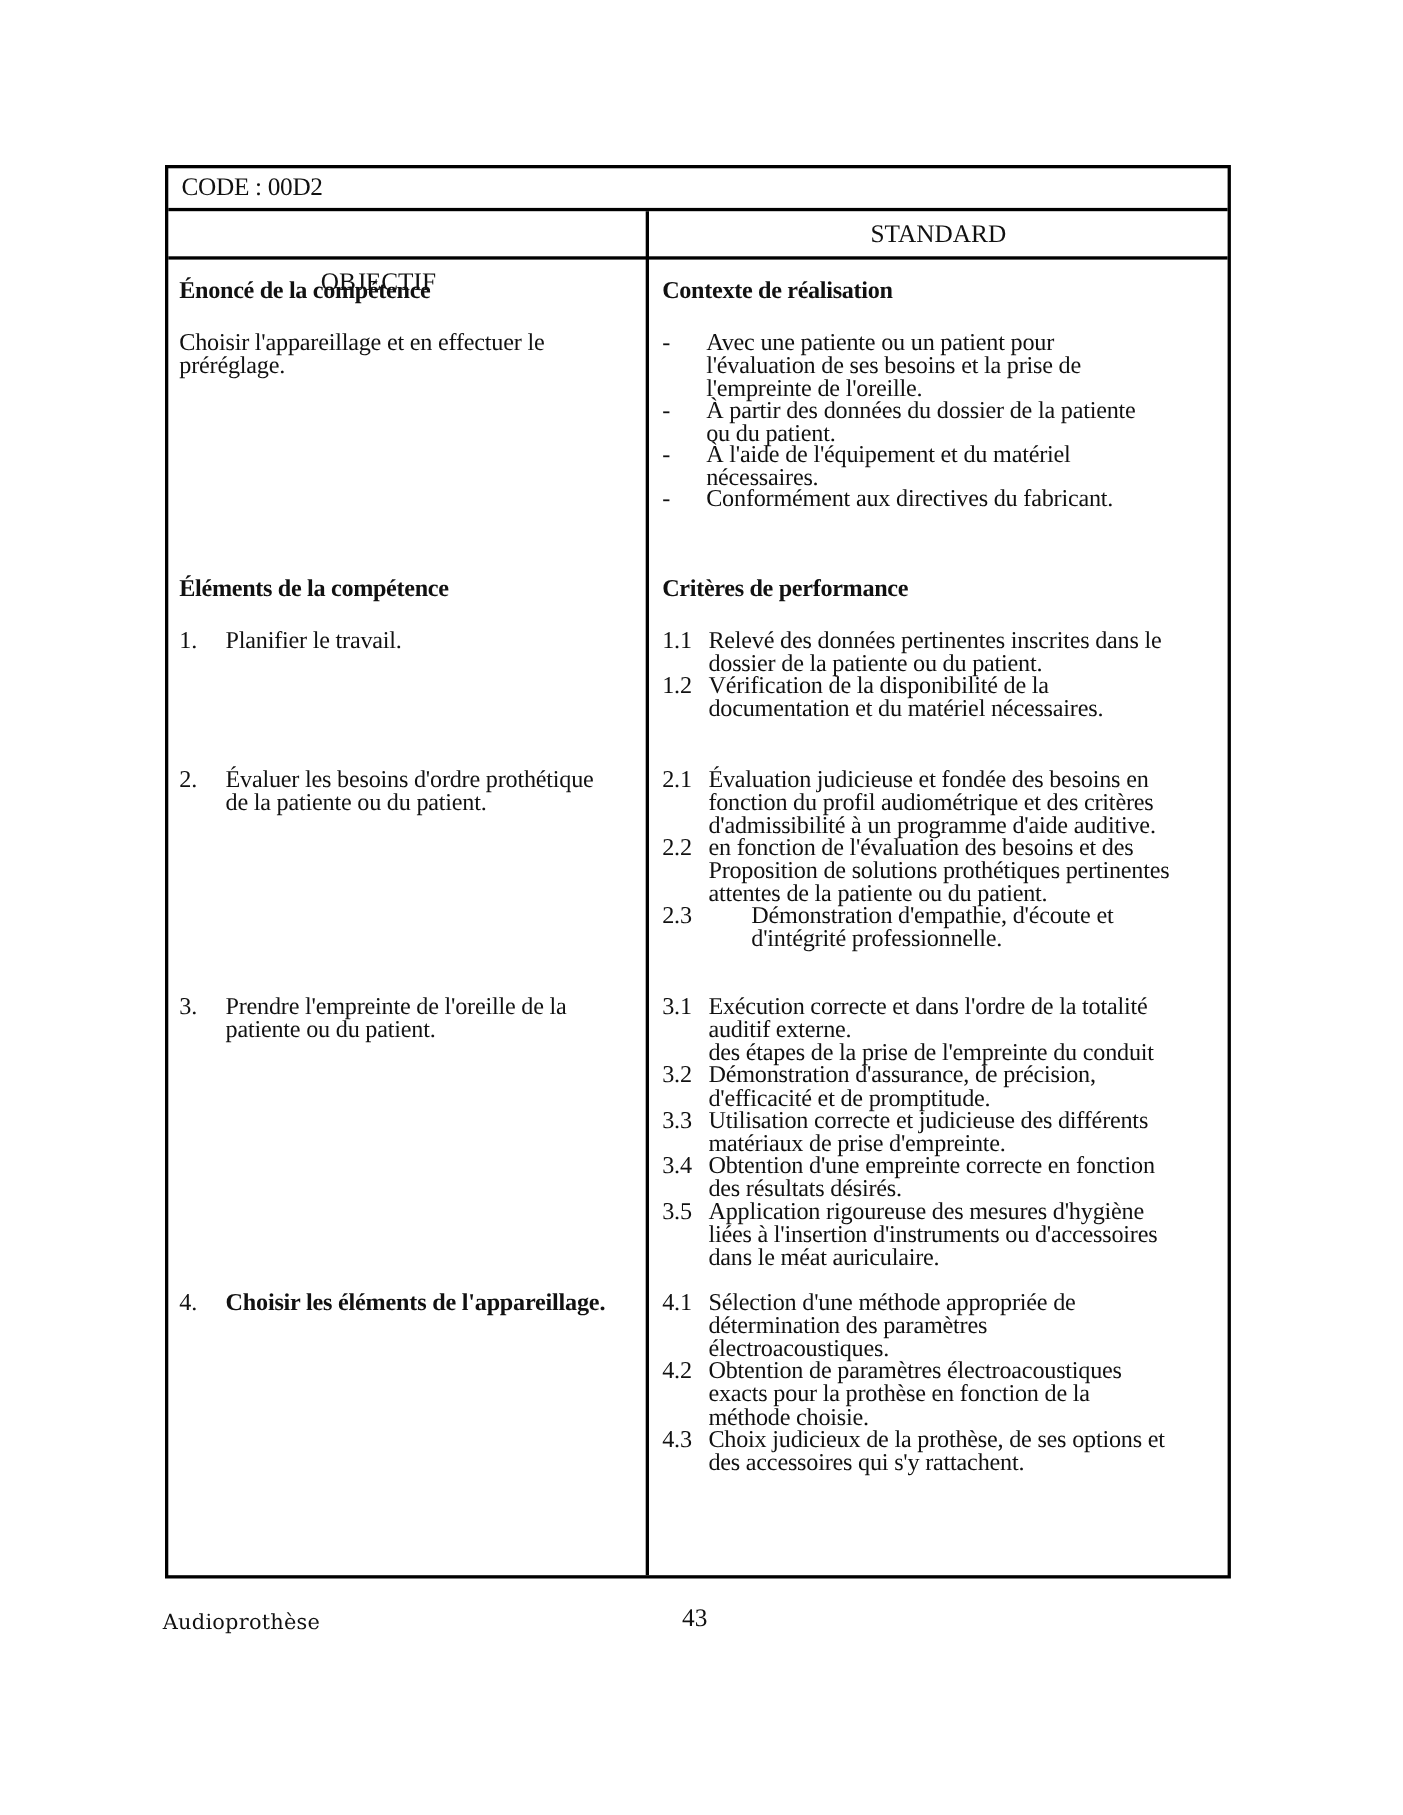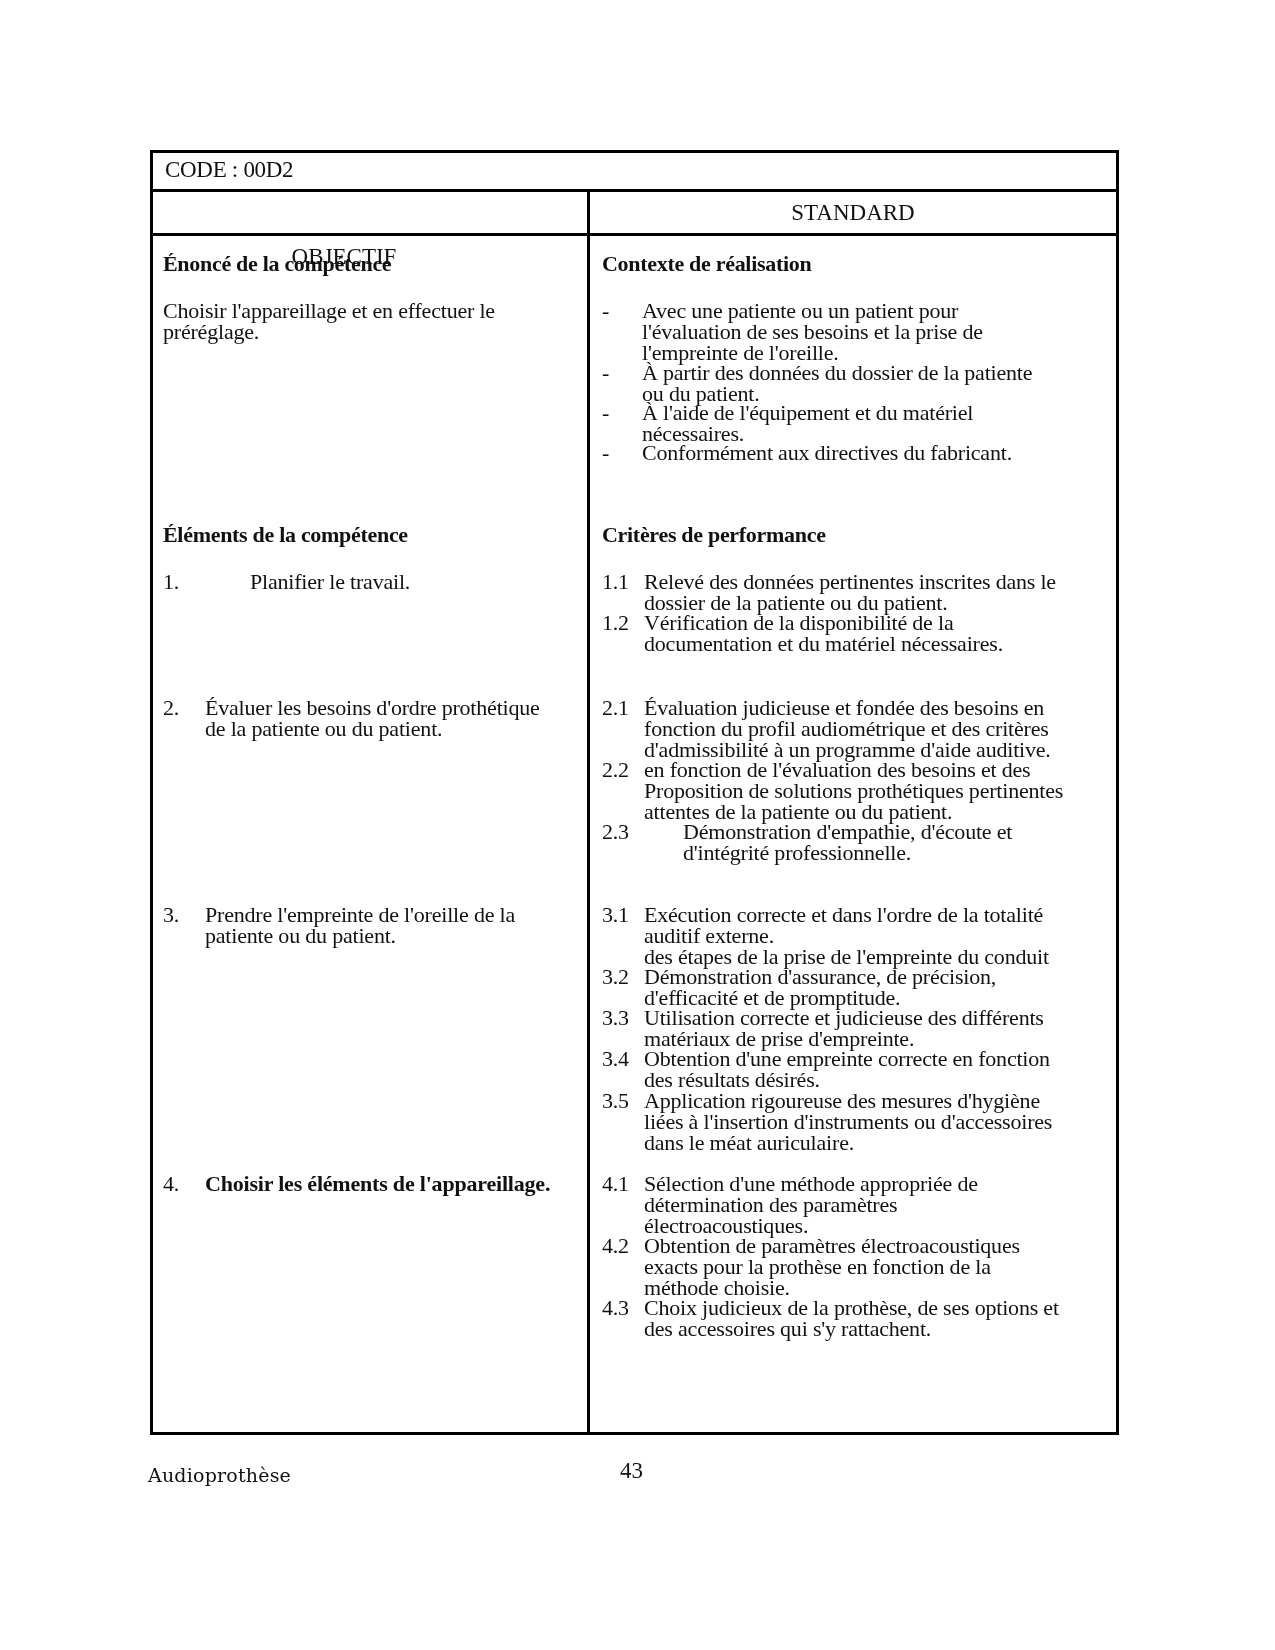--- a/index.html
+++ b/index.html
@@ -42,21 +42,21 @@
       <div class="txt bold" style="left:10px; top:17px;">Énoncé de la compétence</div>
       <div class="txt" style="left:10px; top:64px;">
         <div>Choisir l'appareillage et en effectuer le</div>
         <div>préréglage.</div>
       </div>
 
       <div class="txt bold" style="left:10px; top:288px;">Éléments de la compétence</div>
 
       <div class="item" style="left:10px; top:335px; width:420px;">
         <span class="num">1.</span>
-        <div class="body" style="left:42px;margin-left:45px;">
+        <div class="body" style="left:42px;">
           <div>Planifier le travail.</div>
         </div>
       </div>
       <div class="item" style="left:10px; top:461px; width:420px;">
         <span class="num">2.</span>
         <div class="body" style="left:42px; width:380px;">
           <div>Évaluer les besoins d'ordre prothétique</div>
           <div>de la patiente ou du patient.</div>
         </div>
       </div>

